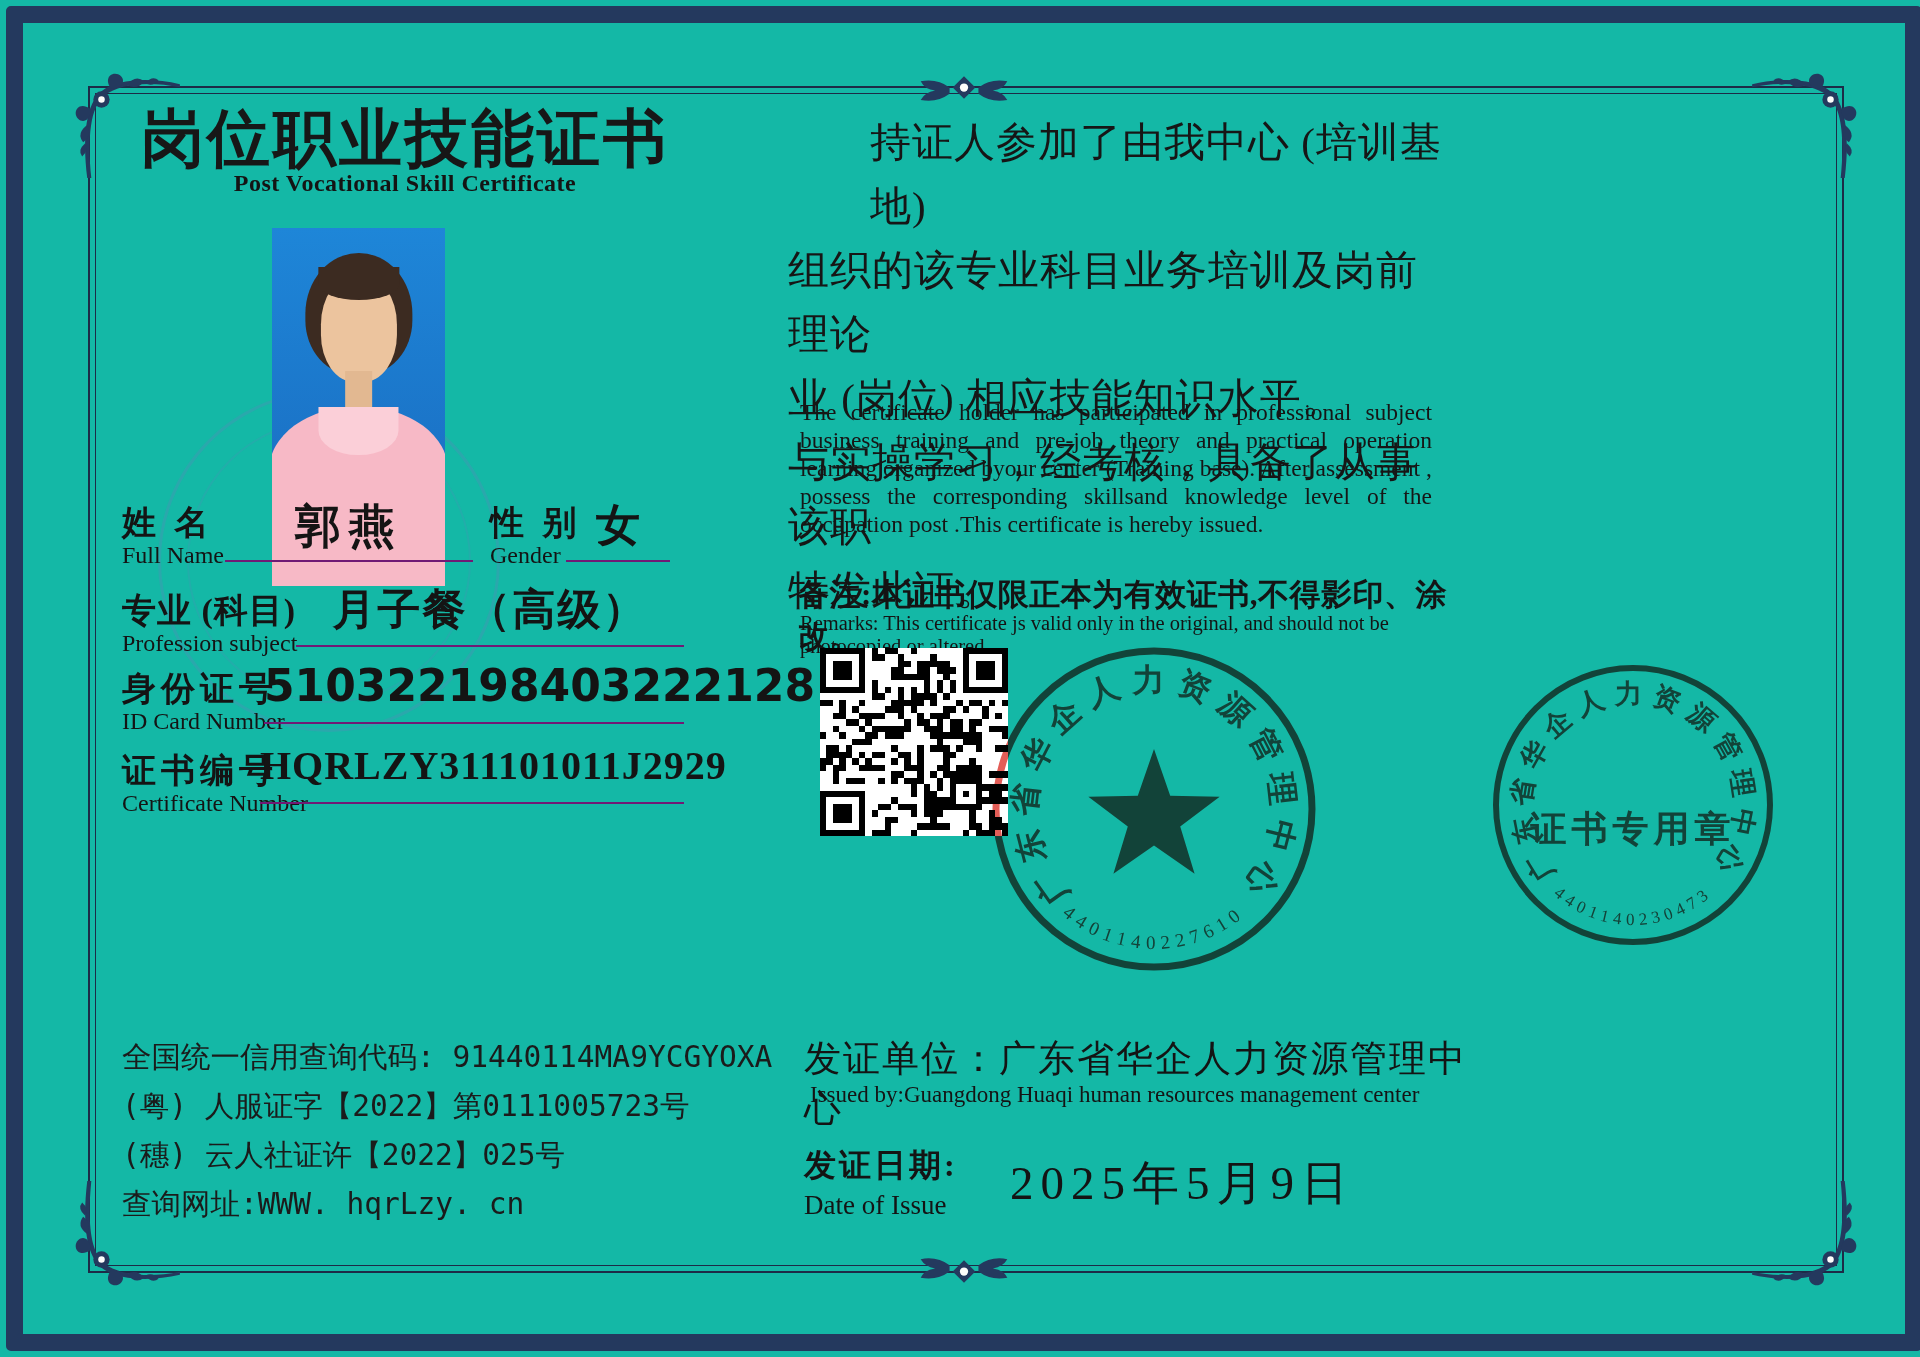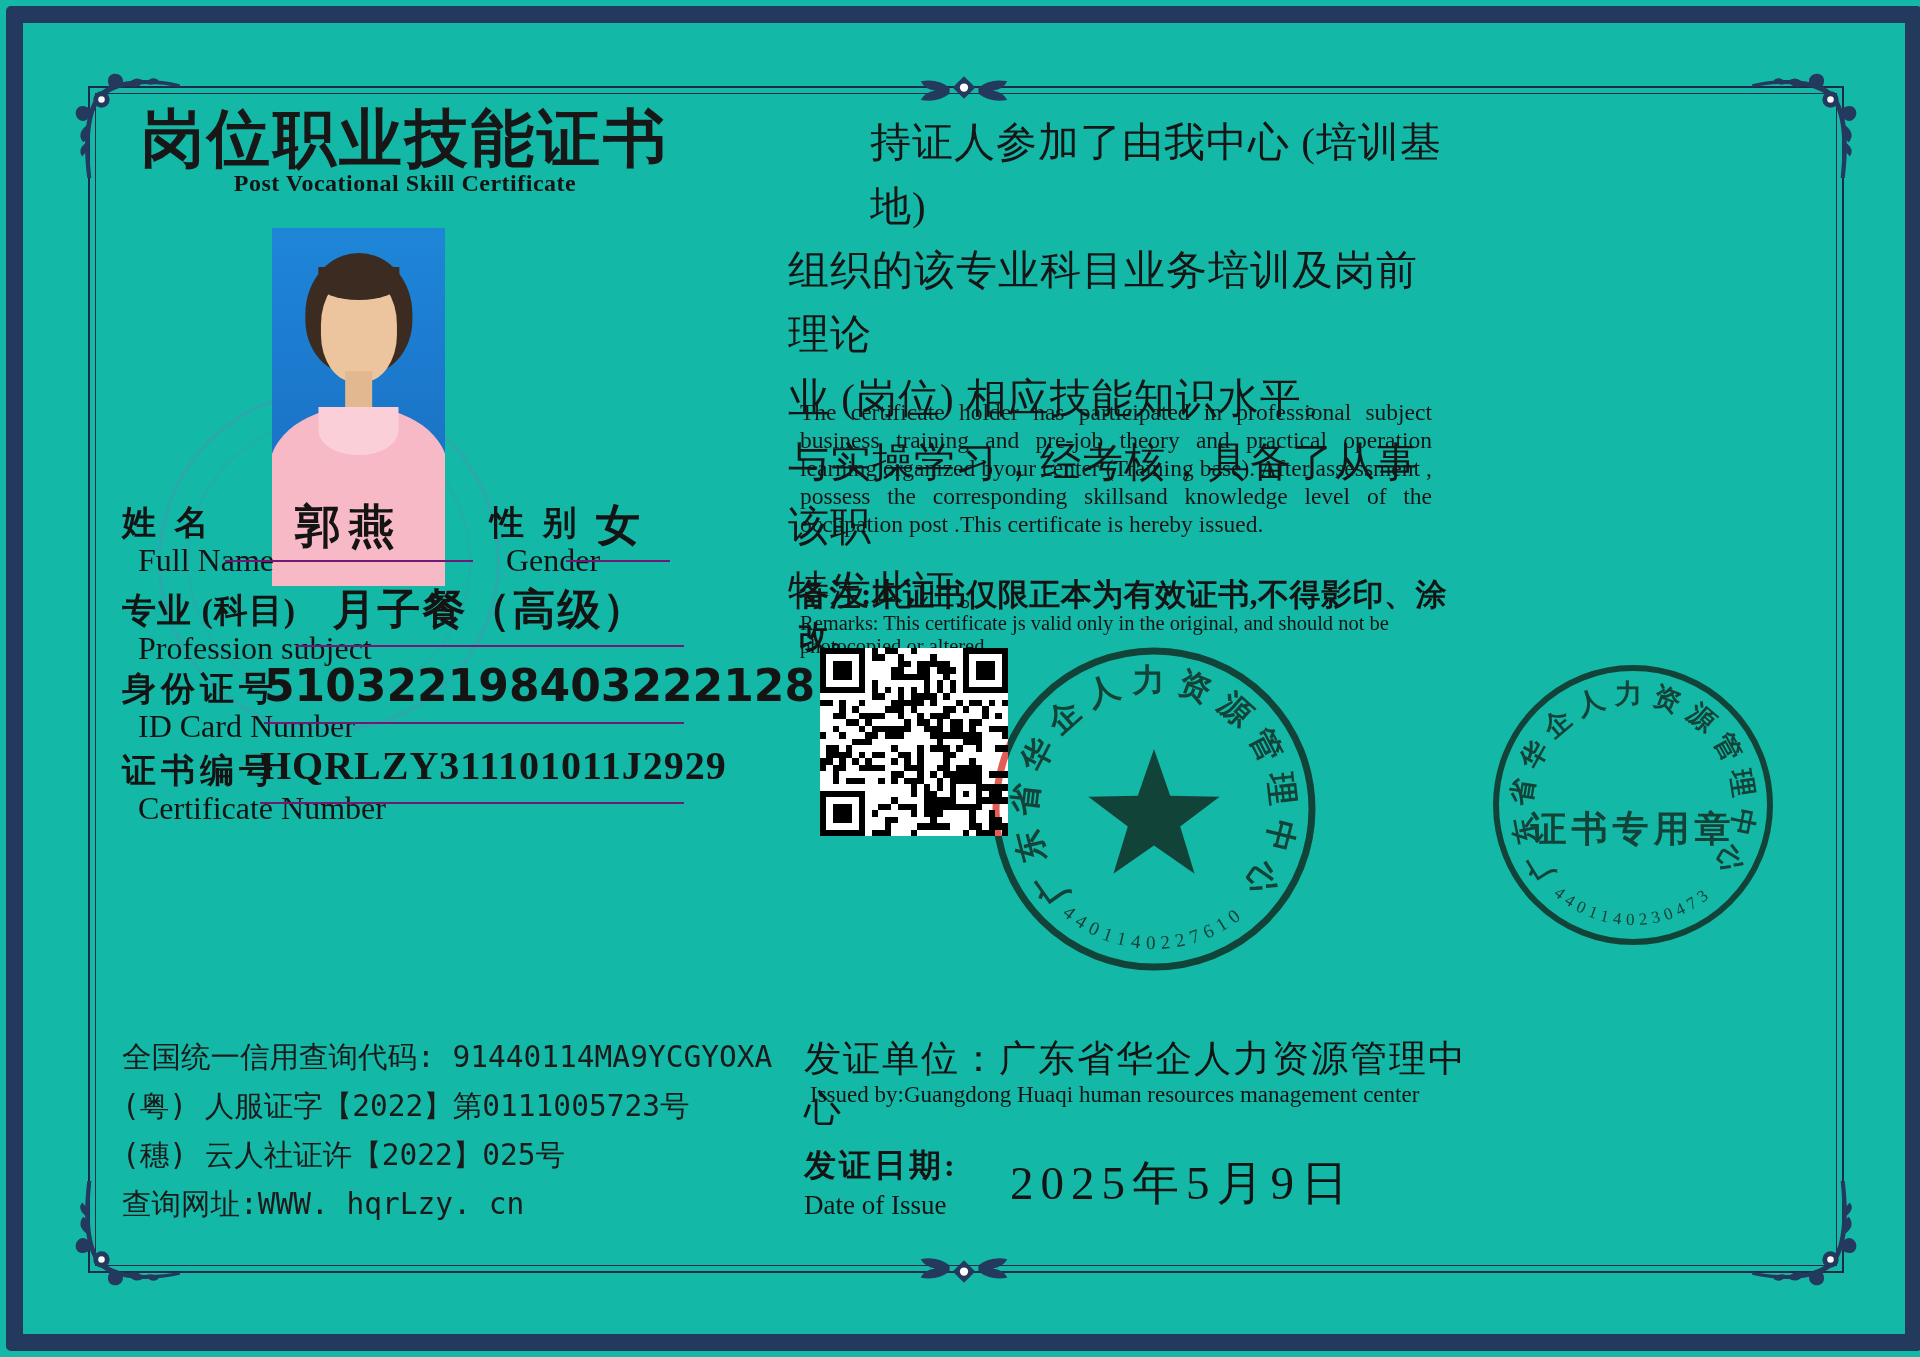--- a/index.html
+++ b/index.html
@@ -41,21 +41,21 @@
                background:#f7b9c6;border-radius:48% 48% 0 0/34% 34% 0 0;}
   .photo .collar{position:absolute;left:50%;top:0;transform:translateX(-50%);width:44%;height:26%;
                background:#fbcfd8;border-radius:0 0 50% 50%;}
 
   .watermark{position:absolute;left:158px;top:390px;width:336px;height:336px;border-radius:50%;
              border:3px solid rgba(100,130,190,.28);z-index:1;}
   .watermark::after{content:'';position:absolute;inset:26px;border-radius:50%;border:2px solid rgba(100,130,190,.18);}
 
   .field-label{position:absolute;z-index:2;}
   .field-label .cn{display:block;font-size:34px;letter-spacing:5px;font-weight:600;}
-  .field-label .en{display:block;font-size:32px;margin-top:-4px;letter-spacing:0;margin-left:16px;}
+  .field-label .en{display:block;font-size:24px;margin-top:-4px;letter-spacing:0;}
   .field-value{position:absolute;border-bottom:2px solid #701a75;text-align:center;z-index:2;}
 
   .v-name{left:225px;top:496px;width:248px;height:64px;font-size:46px;font-weight:600;letter-spacing:8px;}
   .v-gender{left:566px;top:496px;width:104px;height:64px;font-size:44px;font-weight:600;}
   .v-prof{left:296px;top:581px;width:388px;height:64px;font-size:43px;font-weight:600;letter-spacing:2px;}
   .v-id{left:264px;top:660px;width:420px;height:62px;font-size:44px;font-weight:600;
         font-family:"DejaVu Sans","Liberation Sans",sans-serif;letter-spacing:0px;}
   .v-cert{left:260px;top:742px;width:424px;height:60px;font-size:40px;font-weight:bold;letter-spacing:1px;}
 
   .footer-left{position:absolute;left:122px;top:1033px;width:620px;font-size:29.5px;line-height:49px;

